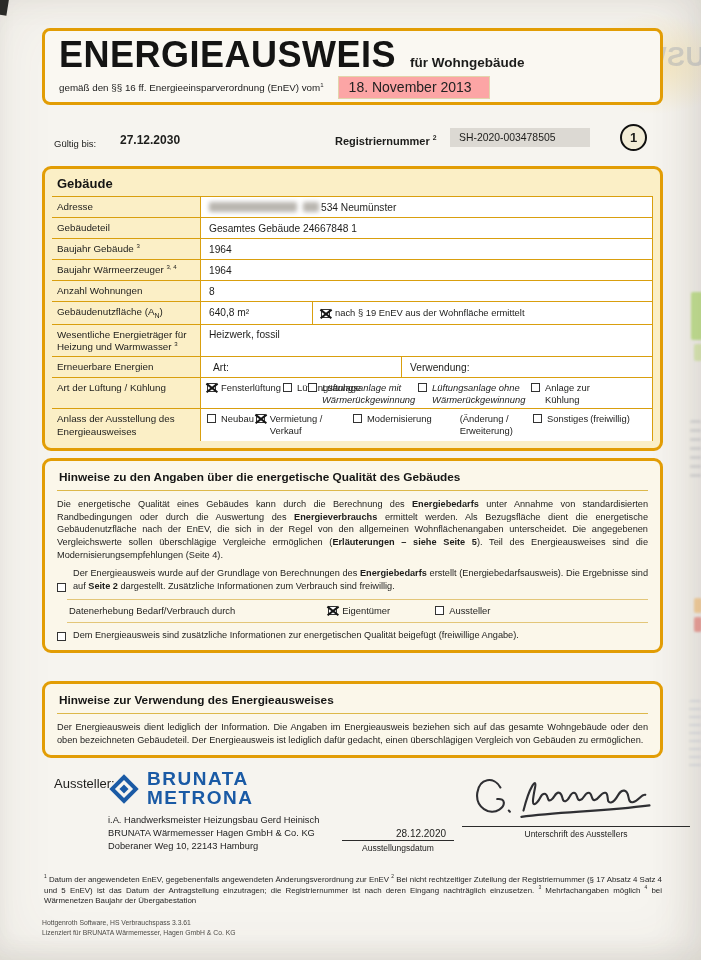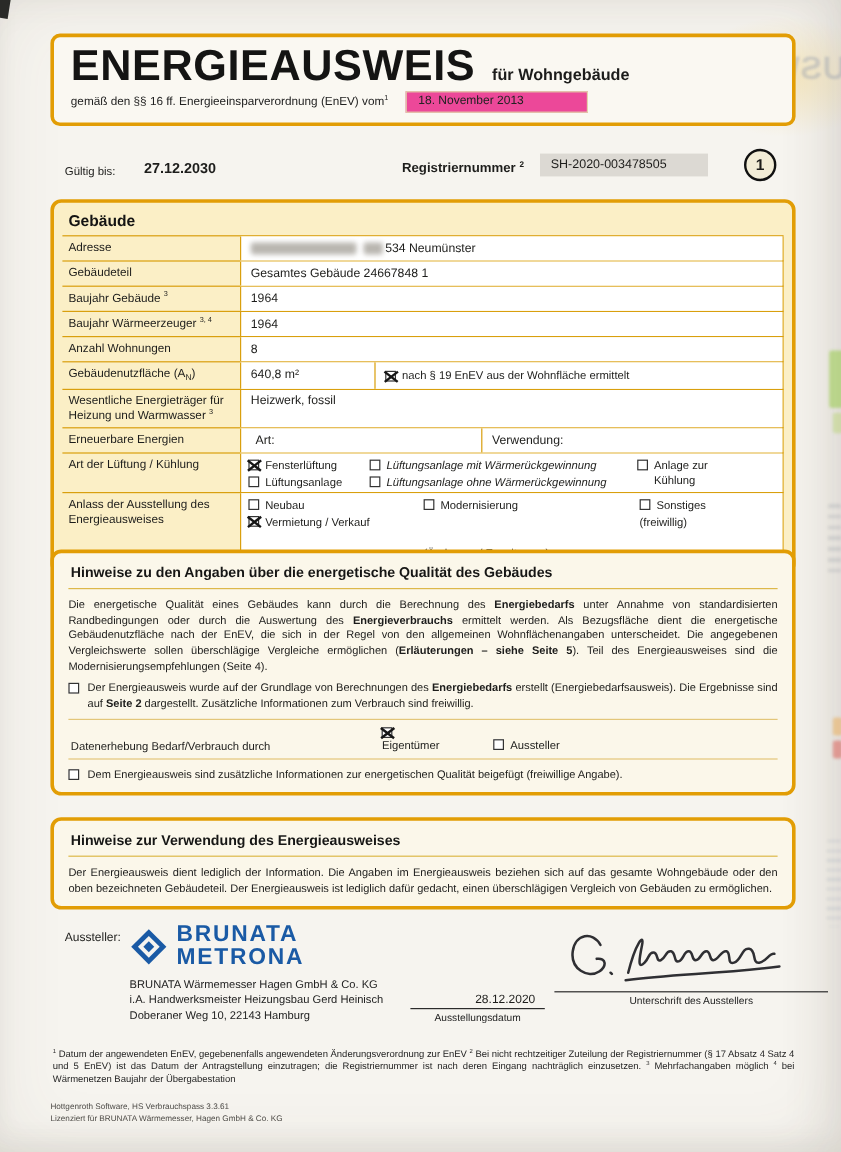--- a/index.html
+++ b/index.html
@@ -25,22 +25,22 @@
        background:repeating-linear-gradient(180deg,rgba(70,95,150,.4) 0 2px,transparent 2px 8px);}
   .corner-mark{position:absolute;left:-3px;top:-5px;width:11px;height:20px;background:#2a2a28;transform:rotate(9deg);}
 
   
   .header-box{position:absolute;left:42px;top:28px;width:621px;height:77px;
       border:3px solid #e29d05;border-radius:8px;background:#faf8f2;padding:5px 12px 5px 14px;}
   .title-row{display:flex;align-items:baseline;gap:14px;}
   .main-title{font-size:36px;font-weight:bold;color:#141413;letter-spacing:.5px;line-height:1.08;}
   .subtitle{font-size:13.5px;font-weight:bold;color:#1c1c1b;}
   .law-row{display:flex;align-items:center;margin-top:1px;font-size:9.8px;color:#222;}
-  .law-date{margin-left:14px;background:#ec4899;border:1px solid #e2d4ab;padding:2px 10px 3px 10px;
-      min-width:152px;font-size:10px;}
+  .law-date{margin-left:14px;background:#fca5a5;border:1px solid #e2d4ab;padding:2px 10px 3px 10px;
+      min-width:152px;font-size:14px;}
 
   
   .validity{position:absolute;left:42px;top:124px;width:621px;height:34px;font-size:9.5px;}
   .valid-label{position:absolute;left:12px;top:14px;}
   .valid-date{position:absolute;left:78px;top:9px;font-weight:bold;font-size:12px;}
   .reg-label{position:absolute;left:293px;top:10px;font-weight:bold;font-size:11px;}
   .reg-box{position:absolute;left:408px;top:4px;width:140px;background:#dcd9d3;padding:4px 9px;font-size:10.4px;}
   .page-badge{position:absolute;left:578px;top:0;width:27px;height:27px;border:2.5px solid #101010;border-radius:50%;
       background:#f2ecd6;display:flex;align-items:center;justify-content:center;font-weight:bold;font-size:13px;}
 
@@ -50,50 +50,50 @@
   .geb-title{font-size:13px;font-weight:bold;margin:3px 0 5px 5px;color:#141413;}
   .g-table{border-top:1.2px solid #d99f0e;}
   .g-row{display:flex;border-bottom:1.2px solid #d99f0e;border-right:1.2px solid #d99f0e;min-height:21px;}
   .g-lbl{width:148px;flex:none;padding:4px 6px 3px 5px;font-size:9.8px;line-height:1.25;}
   .g-cell{background:#fff;border-left:1.2px solid #d99f0e;padding:2px 8px;font-size:10.2px;
       display:flex;align-items:center;}
   .flex1{flex:1;}
   .w112{width:112px;flex:none;}
   .w201{width:201px;flex:none;padding-left:12px;}
   .wide{flex:1;align-items:flex-start;padding-top:4px;padding-bottom:3px;padding-left:6px;}
-  .opt-col{display:flex;flex-direction:column;gap:2px;}
+  .opt-col{display:flex;flex-direction:row;gap:2px;}
   .c1v{width:101px;flex:none;} .c2v{width:223px;flex:none;font-style:italic;} .c3v{flex:1;}
   .c1r{width:146px;flex:none;} .c2r{width:180px;flex:none;gap:28px;} .c3r{flex:1;}
   .opt{display:flex;align-items:flex-start;font-size:9.4px;line-height:1.22;}
   .opt-sub{font-size:9.4px;line-height:1.22;}
   .cb{position:relative;display:inline-block;width:9px;height:9px;border:1px solid #333;
       margin-right:5px;margin-top:1px;flex:none;background:#fff;}
   .cb.checked::before,.cb.checked::after{content:"";position:absolute;left:-3px;width:14px;top:3px;height:1.6px;background:#161616;}
   .cb.checked::before{transform:rotate(38deg);}
   .cb.checked::after{transform:rotate(-38deg);}
   .redact{display:inline-block;height:10px;border-radius:2px;background:#b9b6b0;filter:blur(2px);margin-right:6px;}
   .w88{width:88px;} .w16{width:16px;margin-right:2px;}
 
   
   .notes-box{position:absolute;left:42px;width:621px;border:3px solid #e29d05;border-radius:9px;
       background:#fbf7ea;padding:7px 12px 9px 12px;}
   .nb1{top:458px;} .nb2{top:681px;}
   .notes-title{font-size:11.8px;font-weight:bold;color:#161615;padding:2px 0 6px 2px;
       border-bottom:1px solid #ddb84a;margin-bottom:7px;}
   .notes-p{font-size:9.2px;line-height:1.38;text-align:justify;color:#1c1c1b;}
-  .note-item{display:flex;margin-top:6px;}
+  .note-item{display:flex;margin-top:6px;align-items:flex-end;}
   .note-item .cb{margin-top:2px;margin-right:7px;}
   .note-item p{flex:1;font-size:9.2px;line-height:1.35;text-align:justify;}
-  .data-row{display:flex;align-items:flex-end;margin-top:7px;padding:5px 2px;font-size:9.4px;
-      border-top:1px solid #e3c679;border-bottom:1px solid #e3c679;}
-  .data-row .opt1{margin-left:93px;flex-direction:column;} .data-row .opt2{margin-left:45px;}
+  .data-row{display:flex;align-items:flex-start;margin-top:7px;padding:5px 2px;font-size:9.4px;
+      border-top:1px solid #e3c679;border-bottom:1px solid #e3c679;margin-left:10px;}
+  .data-row .opt1{margin-left:93px;} .data-row .opt2{margin-left:45px;}
 
   
   .issuer{position:absolute;left:42px;top:766px;width:621px;height:104px;}
-  .issuer-label{position:absolute;left:12px;top:10px;font-size:10px;}
+  .issuer-label{position:absolute;left:12px;top:10px;font-size:13px;}
   .logo{position:absolute;left:66px;top:4px;display:flex;align-items:center;gap:7px;}
   .logo-text{color:#1a5aa5;font-weight:bold;font-size:19px;line-height:.98;letter-spacing:1.5px;}
   .company{position:absolute;left:66px;top:48px;font-size:9.3px;line-height:1.42;color:#222;}
   .date-block{position:absolute;left:300px;top:62px;width:112px;}
   .date-val{font-size:10px;padding-left:6px;margin-bottom:1px;margin-left:48px;}
   .uline{border-top:1.2px solid #2b2b2b;padding-top:2px;font-size:8.5px;text-align:center;color:#222;}
   .sig-block{position:absolute;left:420px;top:4px;width:228px;}
   .sig-svg{display:block;margin:0 auto;height:56px;}
 
   
@@ -296,22 +296,22 @@
         <path d="M12 5.2 L18.8 12 L12 18.8 L5.2 12 Z" fill="#f6f4ef"></path>
         <path d="M12 8.6 L15.4 12 L12 15.4 L8.6 12 Z" fill="#1a5aa5"></path>
       </svg>
       <div>
         <div class="logo-text">BRUNATA</div>
         <div class="logo-text">METRONA</div>
       </div>
     </div>
 
     <div class="company">
+      <div>i.A. Handwerksmeister Heizungsbau Gerd Heinisch</div>
       <div>BRUNATA Wärmemesser Hagen GmbH &amp; Co. KG</div>
-      <div>i.A. Handwerksmeister Heizungsbau Gerd Heinisch</div>
       <div>Doberaner Weg 10, 22143 Hamburg</div>
     </div>
 
     <div class="date-block">
       <div class="date-val">28.12.2020</div>
       <div class="uline">Ausstellungsdatum</div>
     </div>
 
     <div class="sig-block">
       <svg class="sig-svg" width="210" height="56" viewBox="0 0 200 52" aria-label="G. Heinisch">

